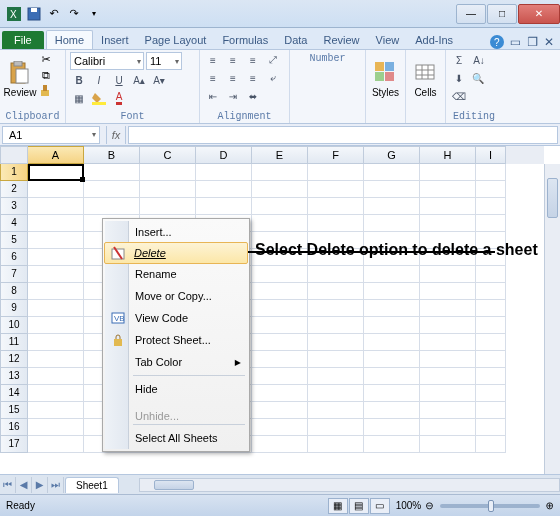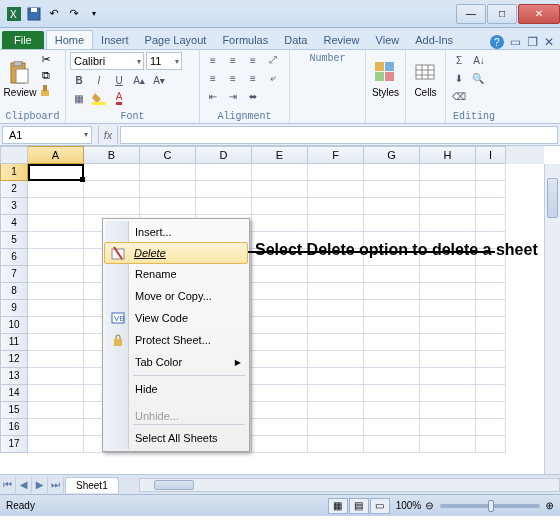--- a/index.html
+++ b/index.html
@@ -27,21 +27,21 @@
 .big-btn { width:32px; height:54px; display:flex; flex-direction:column; align-items:center; justify-content:center; gap:2px; }
 .big-btn .ic { width:24px; height:24px; }
 .small-col { display:flex; flex-direction:column; gap:2px; }
 .small-ic { width:16px; height:14px; display:flex; align-items:center; justify-content:center; font-size:11px;}
 .combo { height:18px; border:1px solid #b5c7df; background:#fff; font-size:11px; padding:0 14px 0 3px; display:flex; align-items:center; position:relative; }
 .combo::after{content:"▾"; position:absolute; right:2px; font-size:8px; color:#666;}
 .row { display:flex; gap:2px; }
 .rbtn { width:18px; height:16px; border:1px solid transparent; display:flex; align-items:center; justify-content:center; font-size:10px; color:#4a5568;}
 
 .namebox-row { height:22px; background:#e9eef7; display:flex; align-items:center; border-bottom:1px solid #b5c7df; font-size:11px;}
-.namebox { width:90px; height:18px; background:#fff; border:1px solid #b5c7df; margin:0 2px; display:flex; align-items:center; padding-left:6px; position:relative;}
+.namebox { width:98px; height:18px; background:#fff; border:1px solid #b5c7df; margin:0 2px; display:flex; align-items:center; padding-left:6px; position:relative;}
 .namebox::after{content:"▾"; position:absolute; right:3px; font-size:8px; color:#666;}
 .fx-label { width:20px; font-style:italic; text-align:center; color:#666; border-left:1px solid #b5c7df; border-right:1px solid #b5c7df; height:18px; line-height:18px; margin-left:4px;}
 .formula-bar { flex:1; height:18px; background:#fff; border:1px solid #b5c7df; margin:0 2px;}
 
 .grid-area { position:relative; height:328px; display:flex; }
 .col-headers { position:absolute; top:0; left:0; right:16px; height:18px; display:flex; background:#e9edf4;}
 .selall { width:28px; height:18px; border:1px solid #c0ccdc; background:#e9edf4;}
 .ch { width:56px; height:18px; border:1px solid #c0ccdc; border-left:none; text-align:center; font-size:11px; line-height:16px; background:linear-gradient(#f4f7fb,#e2e9f2);}
 .ch.sel { background:linear-gradient(#fbe9b5,#f5d384); border-color:#c9a73f;}
 .row-headers { position:absolute; top:18px; left:0; width:28px; display:flex; flex-direction:column;}

